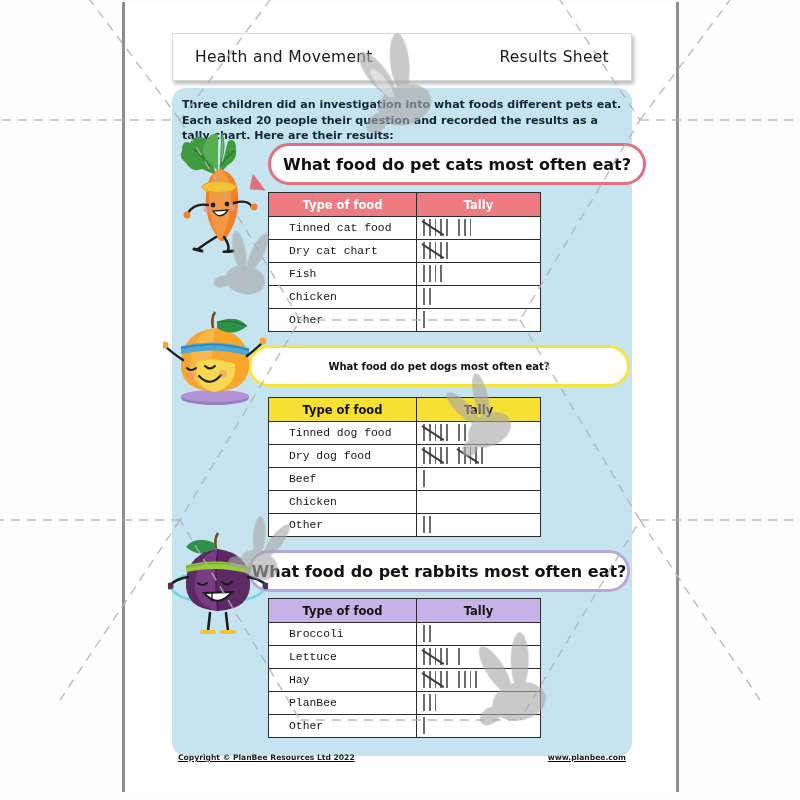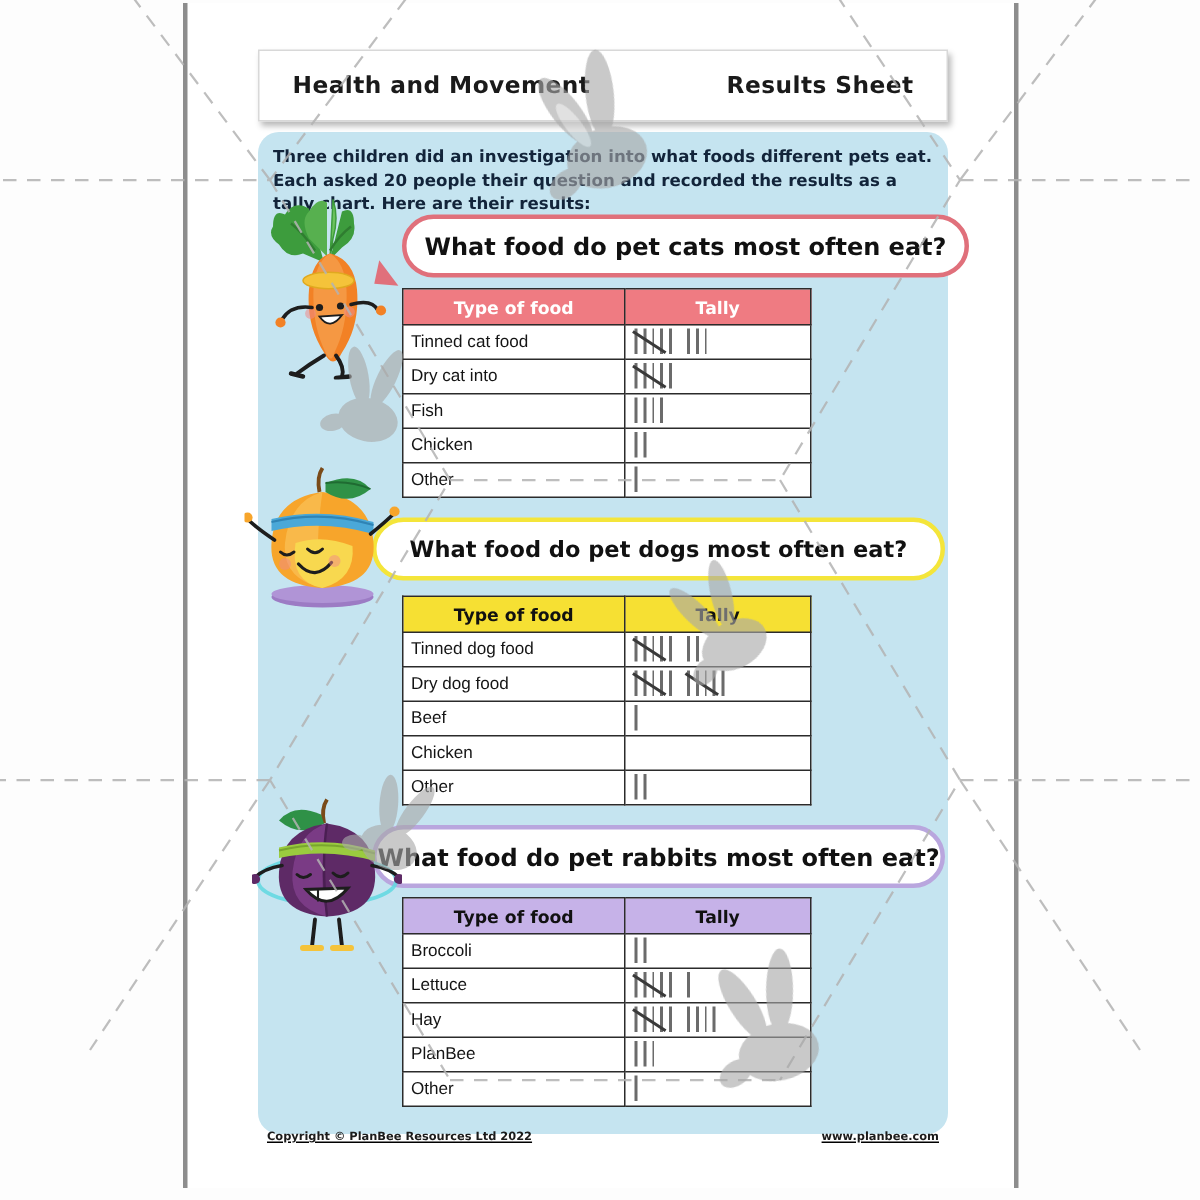--- a/index.html
+++ b/index.html
@@ -24,21 +24,21 @@
     position:absolute;left:172px;top:33px;width:460px;height:48px;
     background:#ffffff;border:1px solid #d8d8d8;
     box-shadow:2px 3px 4px rgba(0,0,0,.28);
     box-sizing:border-box;
     display:flex;align-items:center;justify-content:space-between;
     padding:0 22px;
     z-index:6;
   }
   .titlebar .t{
     font-family:"DejaVu Sans", sans-serif;
-    font-weight:bold;font-size:15.5px;color:#1a1a1a;
+    font-weight:normal;font-size:15.5px;color:#1a1a1a;
     letter-spacing:.3px;
   }
 
   
   #bluepanel{
     position:absolute;left:172px;top:88px;width:460px;height:668px;
     background:#c5e4f0;
     border-radius:14px;
     z-index:2;
   }
@@ -78,21 +78,21 @@
     border-left:16px solid #e0707b;
     border-top:14px solid transparent;
     border-bottom:2px solid transparent;
     transform:rotate(12deg);
   }
   
   #bubble-dogs{
     left:248px;top:345px;width:382px;height:42px;
     border:3px solid #f4e53a;
   }
-  #bubble-dogs .btxt{font-size:15px;}
+  #bubble-dogs .btxt{font-size:10px;}
   #bubble-dogs:after{
     left:-20px;top:14px;
     border-left:18px solid #f4e53a;
     border-top:7px solid transparent;
     border-bottom:9px solid transparent;
   }
   
   #bubble-rabbits{
     left:248px;top:550px;width:382px;height:42px;
     border:3px solid #b9a6de;
@@ -121,23 +121,23 @@
   }
   .tallytable th{
     font-family:"DejaVu Sans", sans-serif;
     font-weight:bold;font-size:11.5px;color:#111;
     height:24px;
     text-align:center;
   }
   .tallytable .c-food{width:148px;}
   .tallytable .c-tally{width:124px;}
   .tallytable td.food{
-    font-family:Liberation Sans, sans-serif;
+    font-family:Liberation Mono, monospace;
     font-size:11.4px;color:#141414;
-    padding-left:5px;
+    padding-left:20px;
     background:#fff;
   }
   .tallytable td.tally{background:#fff;padding-left:6px;}
 
   #table-cats{left:268px;top:192px;}
   #table-cats th{background:#ef7b82;color:#ffffff;}
   #table-dogs{left:268px;top:397px;}
   #table-dogs th{background:#f6e033;color:#111;}
   #table-rabbits{left:268px;top:598px;}
   #table-rabbits th{background:#c6b2e8;color:#111;}
@@ -280,21 +280,21 @@
         <tr>
           <td class="food">Tinned cat food</td>
           <td class="tally">
             <div class="tallywrap">
               <span class="tgroup"><span class="tmark"></span><span class="tmark"></span><span class="tmark"></span><span class="tmark"></span><span class="tmark"></span><span class="tslash"></span></span>
               <span class="tgroup"><span class="tmark"></span><span class="tmark"></span><span class="tmark"></span></span>
             </div>
           </td>
         </tr>
         <tr>
-          <td class="food">Dry cat into</td>
+          <td class="food">Dry cat chart</td>
           <td class="tally">
             <div class="tallywrap">
               <span class="tgroup"><span class="tmark"></span><span class="tmark"></span><span class="tmark"></span><span class="tmark"></span><span class="tmark"></span><span class="tslash"></span></span>
             </div>
           </td>
         </tr>
         <tr>
           <td class="food">Fish</td>
           <td class="tally">
             <div class="tallywrap">

